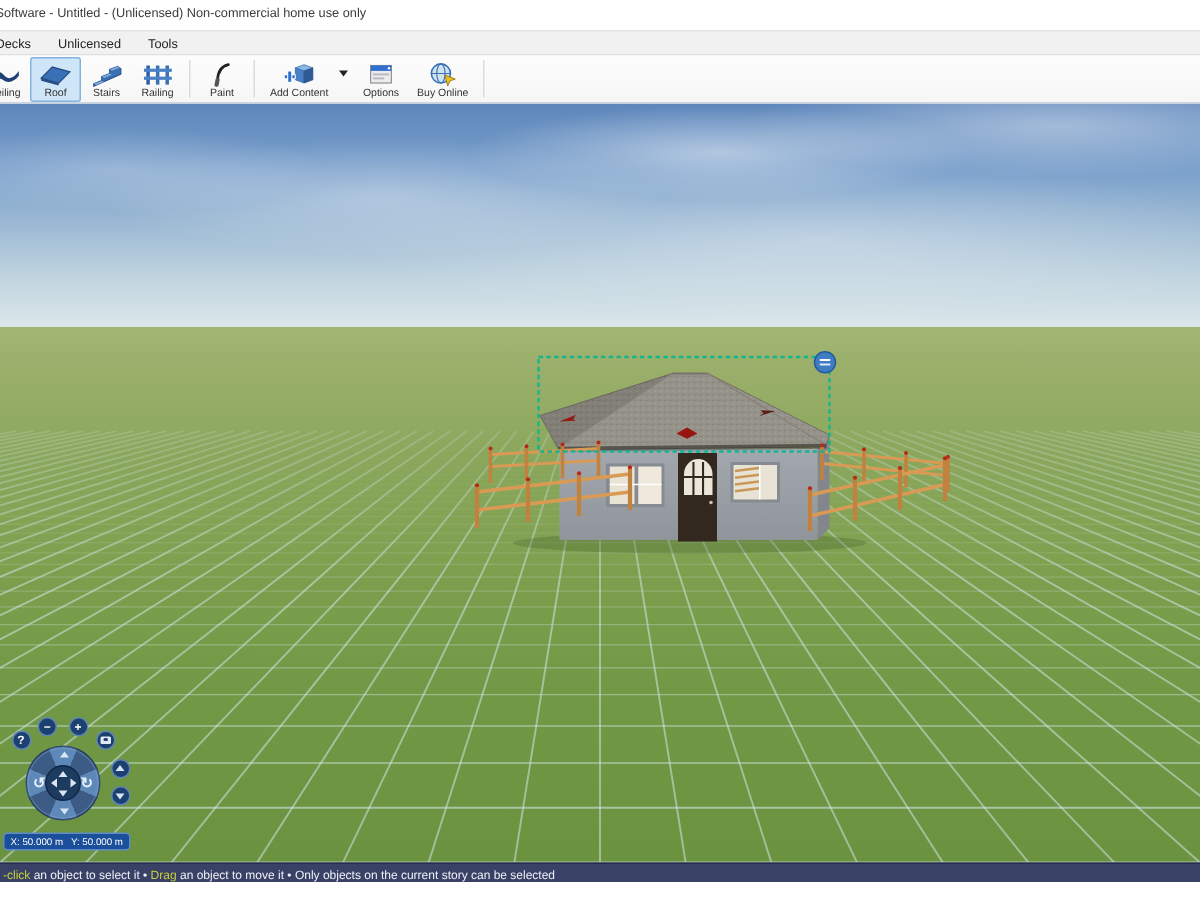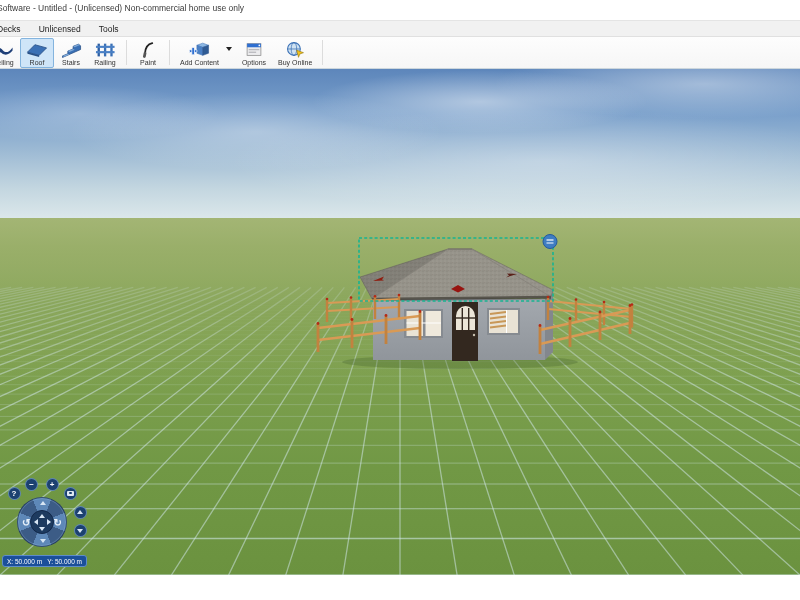--- a/index.html
+++ b/index.html
@@ -490,15 +490,18 @@
         </div>
       </div>
     </div>
 
     <div class="coords">
       <span>X: 50.000 m</span>
       <span>Y: 50.000 m</span>
     </div>
   </div>
 
+  <div class="statusbar">
+    <div><span class="seg hl">-click</span><span class="seg"> an object to select it • </span><span class="seg hl">Drag</span><span class="seg"> an object to move it • Only objects on the current story can be selected</span></div>
+  </div>
   <div class="bottom-strip"></div>
 
 </div>
 
 </body></html>

